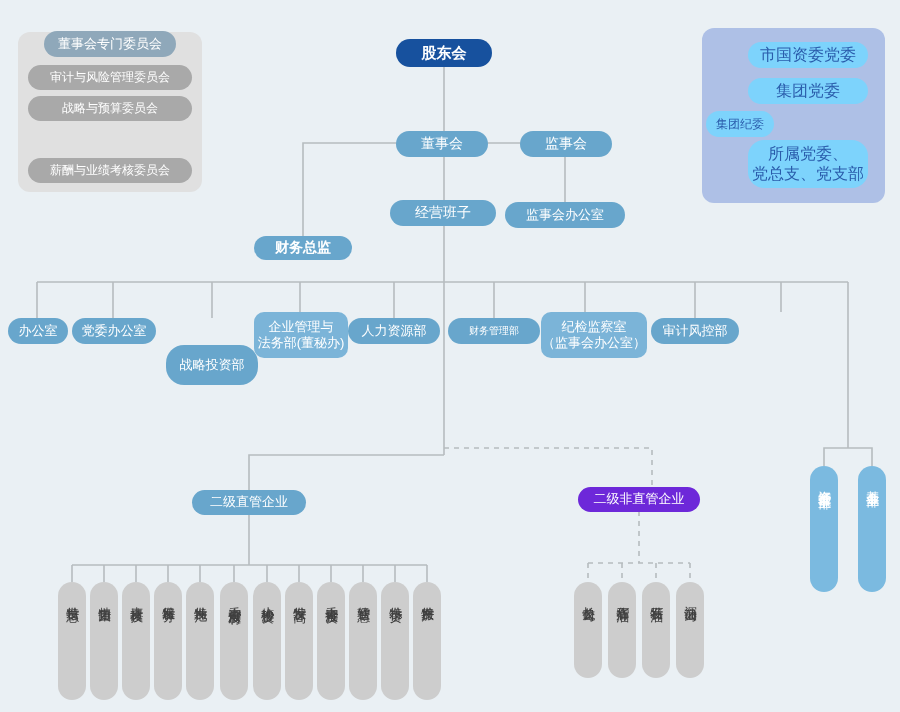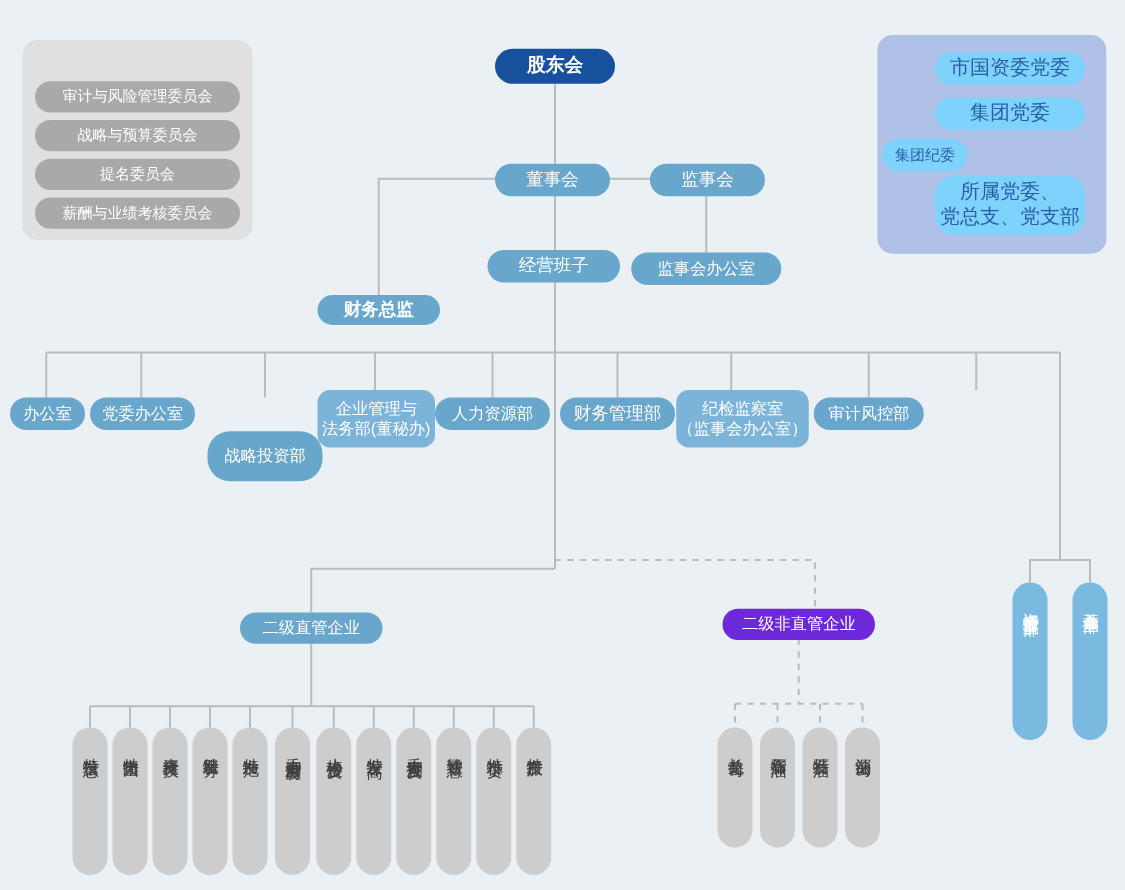--- a/index.html
+++ b/index.html
@@ -123,29 +123,29 @@
       <line x1="808" y1="68" x2="808" y2="78"></line>
       <line x1="808" y1="102" x2="808" y2="140"></line>
     </g>
     <g stroke="#8fa6d8" stroke-width="1.6" fill="none" stroke-dasharray="4 4">
       <line x1="772" y1="124" x2="808" y2="124"></line>
     </g>
   </svg>
 
   <div class="panel" id="committee-panel"></div>
 
+  <div class="node greyhd" style="left:44px;top:31px;width:132px;height:26px;font-size:13px;">
+    <span>董事会专门委员会</span>
+  </div>
 
   <div class="node grey" style="left:28px;top:65px;width:164px;height:25px;font-size:12px;">
     <span>审计与风险管理委员会</span>
   </div>
   <div class="node grey" style="left:28px;top:96px;width:164px;height:25px;font-size:12px;">
     <span>战略与预算委员会</span>
-  </div>
-  <div class="node grey" style="left:28px;top:127px;width:164px;height:25px;font-size:12px;">
-    <span>提名委员会</span>
   </div>
   <div class="node grey" style="left:28px;top:158px;width:164px;height:25px;font-size:12px;">
     <span>薪酬与业绩考核委员会</span>
   </div>
 
   <div class="panel" id="party-panel"></div>
 
   <div class="node white-p" style="left:748px;top:42px;width:120px;height:26px;">
     <span>市国资委党委</span>
   </div>
@@ -198,21 +198,21 @@
 
   <div class="node blue-sq" style="left:254px;top:312px;width:94px;height:46px;font-size:13px;flex-direction:column;white-space:normal;">
     <span>企业管理与</span>
     <span>法务部(董秘办)</span>
   </div>
 
   <div class="node blue" style="left:348px;top:318px;width:92px;height:26px;font-size:13px;">
     <span>人力资源部</span>
   </div>
 
-  <div class="node blue" style="left:448px;top:318px;width:92px;height:26px;font-size:14px;">
+  <div class="node blue" style="left:448px;top:318px;width:92px;height:26px;font-size:10px;">
     <span>财务管理部</span>
   </div>
 
   <div class="node blue-sq" style="left:541px;top:312px;width:106px;height:46px;font-size:13px;flex-direction:column;white-space:normal;">
     <span>纪检监察室</span>
     <span>（监事会办公室）</span>
   </div>
 
   <div class="node blue" style="left:651px;top:318px;width:88px;height:26px;font-size:13px;">
     <span>审计风控部</span>

